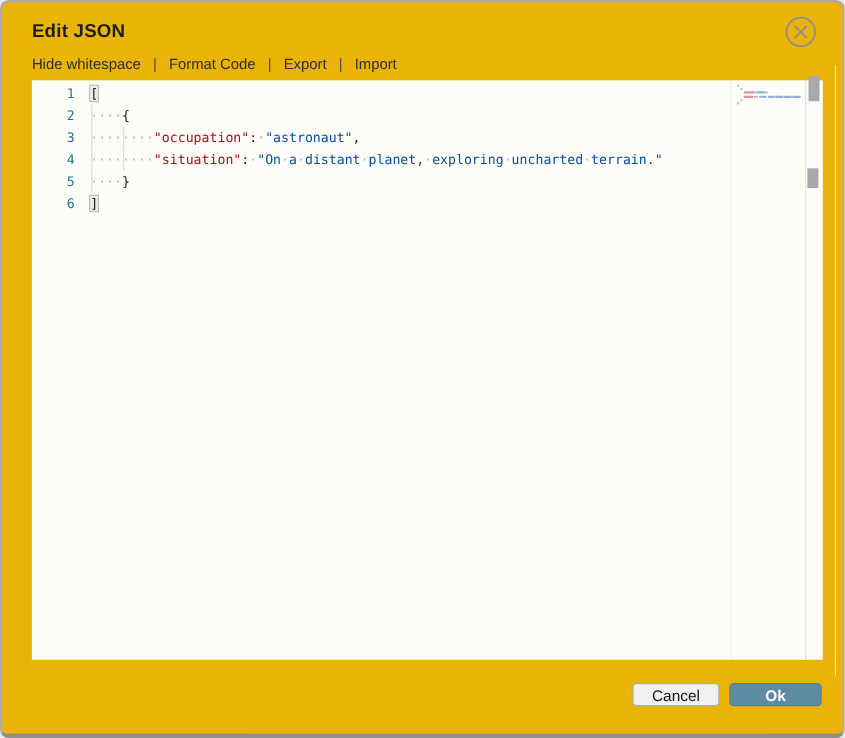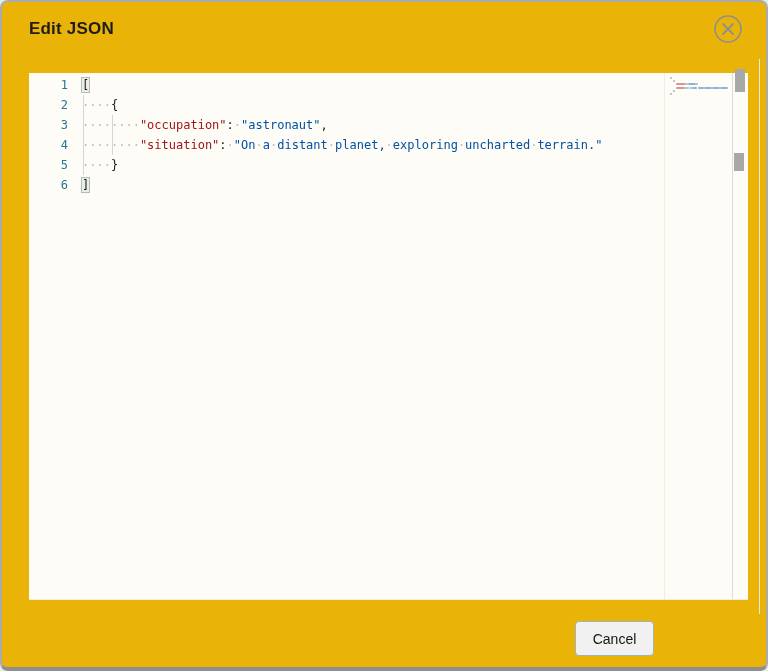--- a/index.html
+++ b/index.html
@@ -58,21 +58,21 @@
   .minimap { position:absolute; left:635px; top:0; width:68px; height:100%; border-left:1px solid #f0ede6; }
   .minimap .mm-bar { position:absolute; height:2px; border-radius:1px; }
 
   .scroll-track-line { position:absolute; left:703px; top:0; width:1px; height:100%; background:#dcdcdc; }
 
   .sb-thumb { position:absolute; width:10px; background:#a8a8a8; cursor:pointer; }
   .sb-thumb-top   { left:733px; top:67px;  height:23px; }
   .sb-thumb-lower { left:732px; top:151px; height:18px; }
 
   .footer-btn {
-    position:absolute; top:619px; height:35px;
+    position:absolute; top:619px; height:21px;
     display:flex; align-items:center; justify-content:center;
     font-size:14px; border-radius:4px; cursor:pointer;
   }
   .btn-cancel { left:573px; width:79px; background:#f1f1f1; border:1px solid #9fb3bd; color:#141414; }
   .btn-ok     { left:661px; width:84px; background:#5d8ba1; border:1px solid #54808f; color:#ffffff; font-weight:700; }
 </style>
 </head>
 <body>
 
 <div class="dialog">
@@ -80,20 +80,23 @@
   <div class="title">Edit JSON</div>
 
   <div class="close-btn">
     <svg width="32" height="32" viewBox="0 0 32 32">
       <circle cx="16" cy="16" r="13" fill="none" stroke="#8f8f8f" stroke-width="1.6"></circle>
       <line x1="11" y1="11" x2="21" y2="21" stroke="#8f8f8f" stroke-width="1.8" stroke-linecap="round"></line>
       <line x1="21" y1="11" x2="11" y2="21" stroke="#8f8f8f" stroke-width="1.8" stroke-linecap="round"></line>
     </svg>
   </div>
 
+  <div class="toolbar">
+    <span class="tb-link">Hide whitespace</span><span class="tb-sep">|</span><span class="tb-link">Format Code</span><span class="tb-sep">|</span><span class="tb-link">Export</span><span class="tb-sep">|</span><span class="tb-link">Import</span>
+  </div>
 
   <div class="panel-right-line"></div>
 
   <div class="editor">
     <div class="gutter" id="gutter">
         <div class="ln">1</div>
         <div class="ln">2</div>
         <div class="ln">3</div>
         <div class="ln">4</div>
         <div class="ln">5</div>
@@ -121,14 +124,15 @@
         <div class="mm-bar" style="left: 8.2px; top: 16.8px; width: 1.5px; background: rgb(179, 179, 179);"></div>
         <div class="mm-bar" style="left: 5px; top: 20px; width: 1.5px; background: rgb(179, 179, 179);"></div>
       </div>
     <div class="scroll-track-line"></div>
   </div>
 
   <div class="sb-thumb sb-thumb-top"></div>
   <div class="sb-thumb sb-thumb-lower"></div>
 
   <div class="footer-btn btn-cancel">Cancel</div>
+  <div class="footer-btn btn-ok">Ok</div>
 
 </div>
 
 </body></html>

